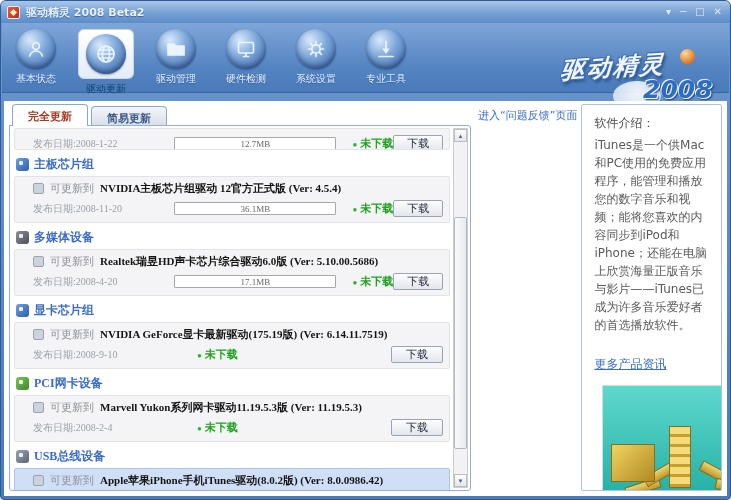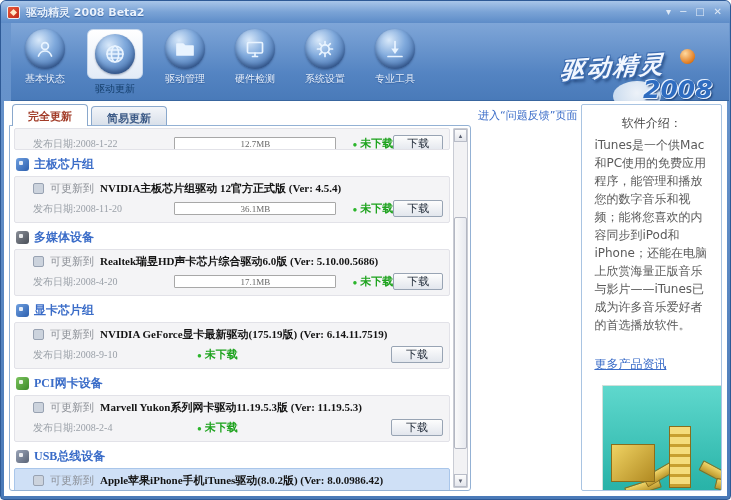--- a/index.html
+++ b/index.html
@@ -15,21 +15,21 @@
     background:linear-gradient(180deg,#a9c6e9 0%,#7aa3d6 50%,#5d8cc8 100%); }
   .app-icon{ width:13px; height:13px; margin-right:6px; background:linear-gradient(135deg,#e85a3a,#c22818);
     border:1px solid #e9eef5; border-radius:2px; position:relative; flex:0 0 auto;}
   .app-icon::after{ content:""; position:absolute; left:3px; top:3px; width:5px; height:5px;
     background:#ffe9c8; transform:rotate(45deg); }
   .title-text{ flex:1; font-size:11px; font-weight:bold; color:#eaf2fc; text-shadow:0 1px 1px #3a66a4; }
   .win-controls{ display:flex; align-items:center; gap:9px; }
   .win-controls span{ color:#dfe9f6; font-size:10px; line-height:10px; cursor:default; }
 
   
-  .toolbar{ position:absolute; top:22px; left:10px; right:1px; height:78px;
+  .toolbar{ position:absolute; top:22px; left:1px; right:1px; height:70px;
     background:linear-gradient(180deg,#7fa6d8,#5484c2 65%,#497ab9);
     border-bottom:1px solid #39669f; }
   .tool-strip{ position:absolute; left:4px; top:3px; display:flex; gap:10px; }
   .tool-item{ width:60px; text-align:center; cursor:pointer; padding-top:3px; }
   .tool-item .disc{ width:40px; height:40px; margin:0 auto; border-radius:50%;
     background:radial-gradient(circle at 35% 28%, #d9e9fa 0%, #7fa9dc 42%, #2f5b9b 100%);
     box-shadow:inset 0 -3px 5px rgba(10,30,70,.45), 0 1px 2px rgba(10,30,70,.35);
     display:flex; align-items:center; justify-content:center; }
   .tool-item.selected .disc-wrap{ background:linear-gradient(#ffffff,#e2ebf7); border:1px solid #c6d7ec;
     border-radius:6px; padding:4px 7px; display:inline-block; }
@@ -100,21 +100,21 @@
     border:1px solid #b9bdc8; color:#5a6070; font-size:6px; text-align:center; line-height:12px; cursor:pointer; }
   .sb-up{ top:0; } .sb-down{ bottom:0; }
   .sb-thumb{ position:absolute; left:0; width:13px; top:88px; bottom:38px;
     background:linear-gradient(90deg,#fafafa,#e8eaf0); border:1px solid #b3b7c2; border-radius:2px; cursor:grab; }
 
   
   .right-col{ flex:1; display:flex; min-width:0; }
   .top-link{ text-align:right; font-size:11px; color:#3a6cc8; padding:4px 4px 4px 0; cursor:pointer; white-space:nowrap; }
   .info-box{ flex:1; border:1px solid #a9c4e2; border-radius:2px; background:#fff; padding:10px 12px;
     font-size:12px; color:#555; overflow:hidden; }
-  .intro-title{ margin-bottom:4px; color:#4a4a4a;text-align:center; }
+  .intro-title{ margin-bottom:4px; color:#4a4a4a; }
   .intro-text{ line-height:1.5; color:#5a5a5a; }
   .more-link{ display:inline-block; margin-top:22px; font-size:12px; color:#3a6cc8;
     text-decoration:underline; cursor:pointer; }
 
   
   .ad{ position:relative; width:194px; height:182px; margin:12px 0 0 8px;
     background:linear-gradient(180deg,#5fd8cd,#2ab4a9 55%,#1fa096); border:1px solid #cfe0da;
     overflow:hidden; cursor:pointer; }
   .gbar{ position:absolute; width:36px; height:11px; background:linear-gradient(#f2d66a,#bd982c);
     border:1px solid #8a6d1c; border-radius:1px; }

